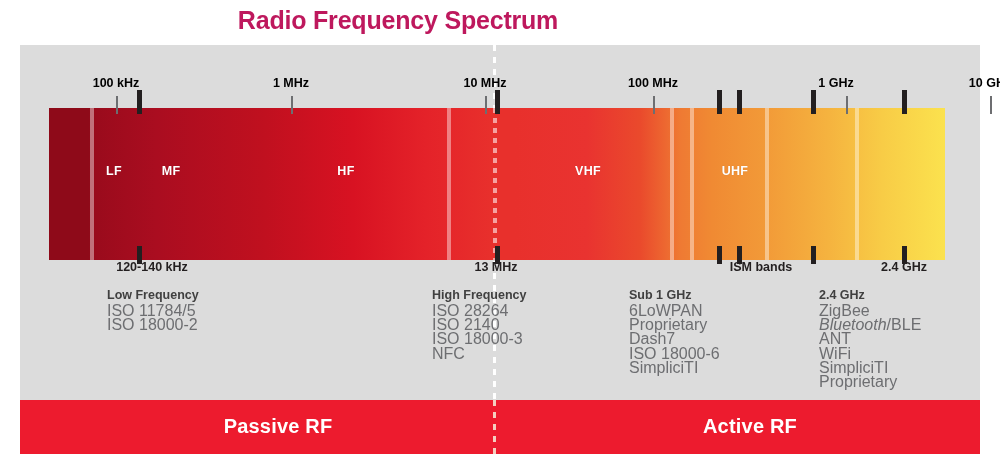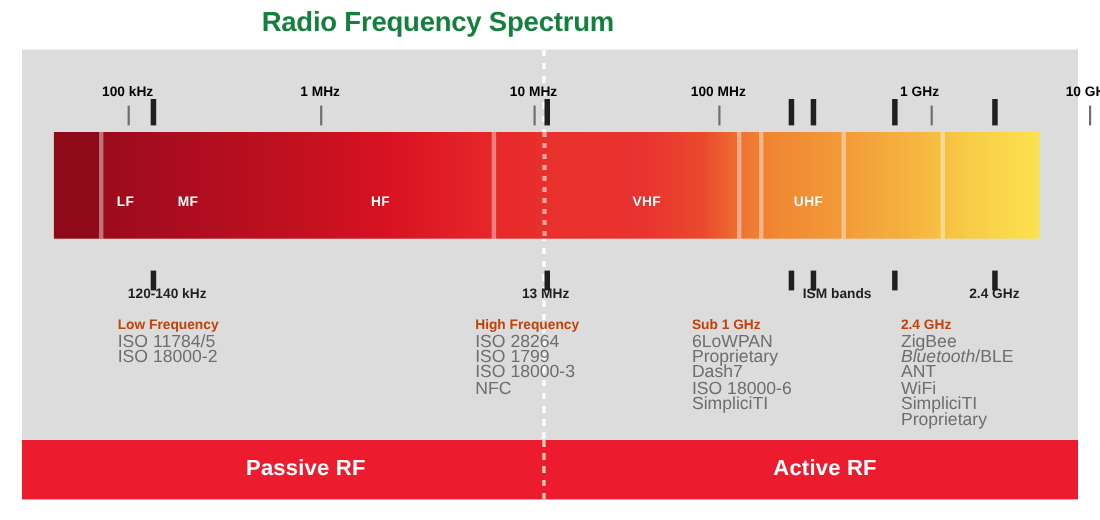--- a/index.html
+++ b/index.html
@@ -16,41 +16,41 @@
   }
 
   #page-title {
     position: absolute;
     left: 0;
     top: 6px;
     width: 796px;
     text-align: center;
     font-size: 25px;
     font-weight: bold;
-    color: #15803d;
+    color: #be185d;
     letter-spacing: -0.2px;
   }
 
   
   #panel {
     position: absolute;
     left: 20px;
     top: 45px;
     width: 960px;
     height: 355px;
     background: #dcdcdc;
   }
 
   
   #spectrum {
     position: absolute;
     left: 49px;
-    top: 120px;
+    top: 108px;
     width: 896px;
-    height: 97px;
+    height: 152px;
   }
   #spectrum-gradient {
     position: absolute;
     inset: 0;
     background: linear-gradient(to right,
         #8e0a19 0%,
         #8e0a19 4.4%,
         #9a0b1c 5.2%,
         #aa0d20 12%,
         #c0101f 24%,
@@ -133,21 +133,21 @@
 
   
   .tech-group {
     position: absolute;
     top: 288px;
     white-space: nowrap;
   }
   .tech-title {
     font-size: 12.5px;
     font-weight: bold;
-    color: #c2410c;
+    color: #404040;
     line-height: 15px;
     margin-bottom: 1px;
   }
   .tech-item {
     font-size: 16px;
     color: #6d6e71;
     line-height: 14.2px;
   }
   .tech-item i { font-style: italic; }
 
@@ -257,21 +257,21 @@
   </div>
 <div id="tech-layer">
     <div class="tech-group" style="left: 107px;">
       <div class="tech-title">Low Frequency</div>
       <div class="tech-item">ISO 11784/5</div>
       <div class="tech-item">ISO 18000-2</div>
     </div>
     <div class="tech-group" style="left: 432px;">
       <div class="tech-title">High Frequency</div>
       <div class="tech-item">ISO 28264</div>
-      <div class="tech-item">ISO 1799</div>
+      <div class="tech-item">ISO 2140</div>
       <div class="tech-item">ISO 18000-3</div>
       <div class="tech-item">NFC</div>
     </div>
     <div class="tech-group" style="left: 629px;">
       <div class="tech-title">Sub 1 GHz</div>
       <div class="tech-item">6LoWPAN</div>
       <div class="tech-item">Proprietary</div>
       <div class="tech-item">Dash7</div>
       <div class="tech-item">ISO 18000-6</div>
       <div class="tech-item">SimpliciTI</div>

